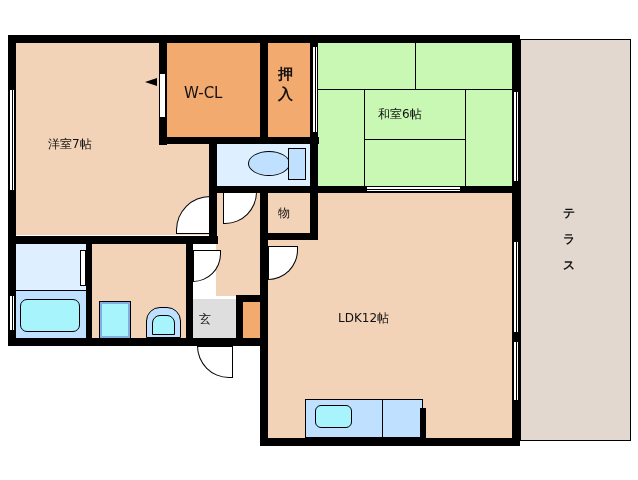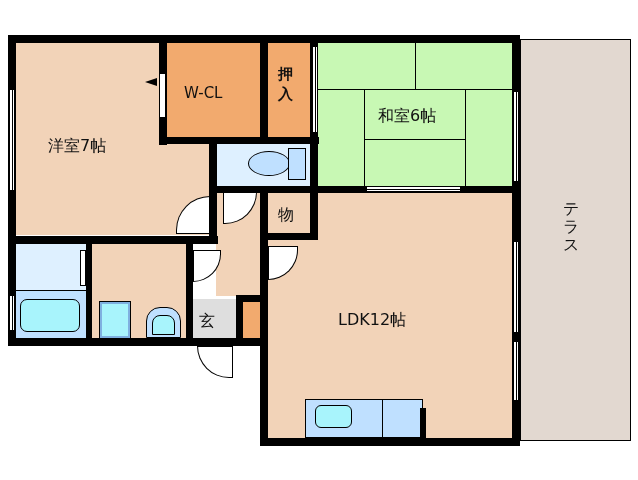--- a/index.html
+++ b/index.html
@@ -1,20 +1,20 @@
 <!DOCTYPE html>
 <html><head>
 <meta charset="utf-8">
 <style>
   html, body { margin: 0; padding: 0; }
   body { width: 638px; height: 480px; background: #ffffff; position: relative; overflow: hidden;
          font-family: "DejaVu Sans", sans-serif; }
   .abs { position: absolute; box-sizing: border-box; }
   .wall { background: #000; }
-  .room-label { position: absolute; color: #111; font-size: 16px; white-space: nowrap; }
+  .room-label { position: absolute; color: #111; font-size: 12px; white-space: nowrap; }
   .win { background: #fff; border-left: 1px solid #000; border-right: 1px solid #000; }
   .win::after { content: ""; position: absolute; left: 50%; top: 0; bottom: 0; border-left: 1px solid #000; }
   .hwin { background: #fff; border-top: 1px solid #000; border-bottom: 1px solid #000; }
   .hwin::after { content: ""; position: absolute; top: 50%; left: 0; right: 0; border-top: 1px solid #000; }
   .tatami-line { position: absolute; background: #000; }
 </style>
 </head>
 <body>
 
 <div class="abs" style="left:16px;top:43px;width:200px;height:192px;background:#f2d3b8;"></div>
@@ -103,13 +103,13 @@
 <div class="abs" style="left:315px;top:405px;width:37px;height:23px;background:#a8f4fc;border:1px solid #000;border-radius:6px;"></div>
 <div class="abs wall" style="left:420px;top:408px;width:6px;height:32px;"></div>
 
 <div class="room-label" style="left:48px;top:136px;">洋室7帖</div>
 <div class="room-label" style="left:184px;top:84px;font-size:15px;text-align:center;">W-CL</div>
 <div class="room-label" style="left:278px;top:64px;width:20px;font-size:15px;font-weight:bold;white-space:normal;line-height:20px;">押入</div>
 <div class="room-label" style="left:378px;top:106px;">和室6帖</div>
 <div class="room-label" style="left:278px;top:205px;">物</div>
 <div class="room-label" style="left:338px;top:310px;">LDK12帖</div>
 <div class="room-label" style="left:199px;top:311px;">玄</div>
-<div class="room-label" style="left:563px;top:200px;width:18px;white-space:normal;line-height:18px;">テラス</div>
+<div class="room-label" style="left:563px;top:200px;width:18px;white-space:normal;line-height:26px;font-weight:bold;">テラス</div>
 
 </body></html>

